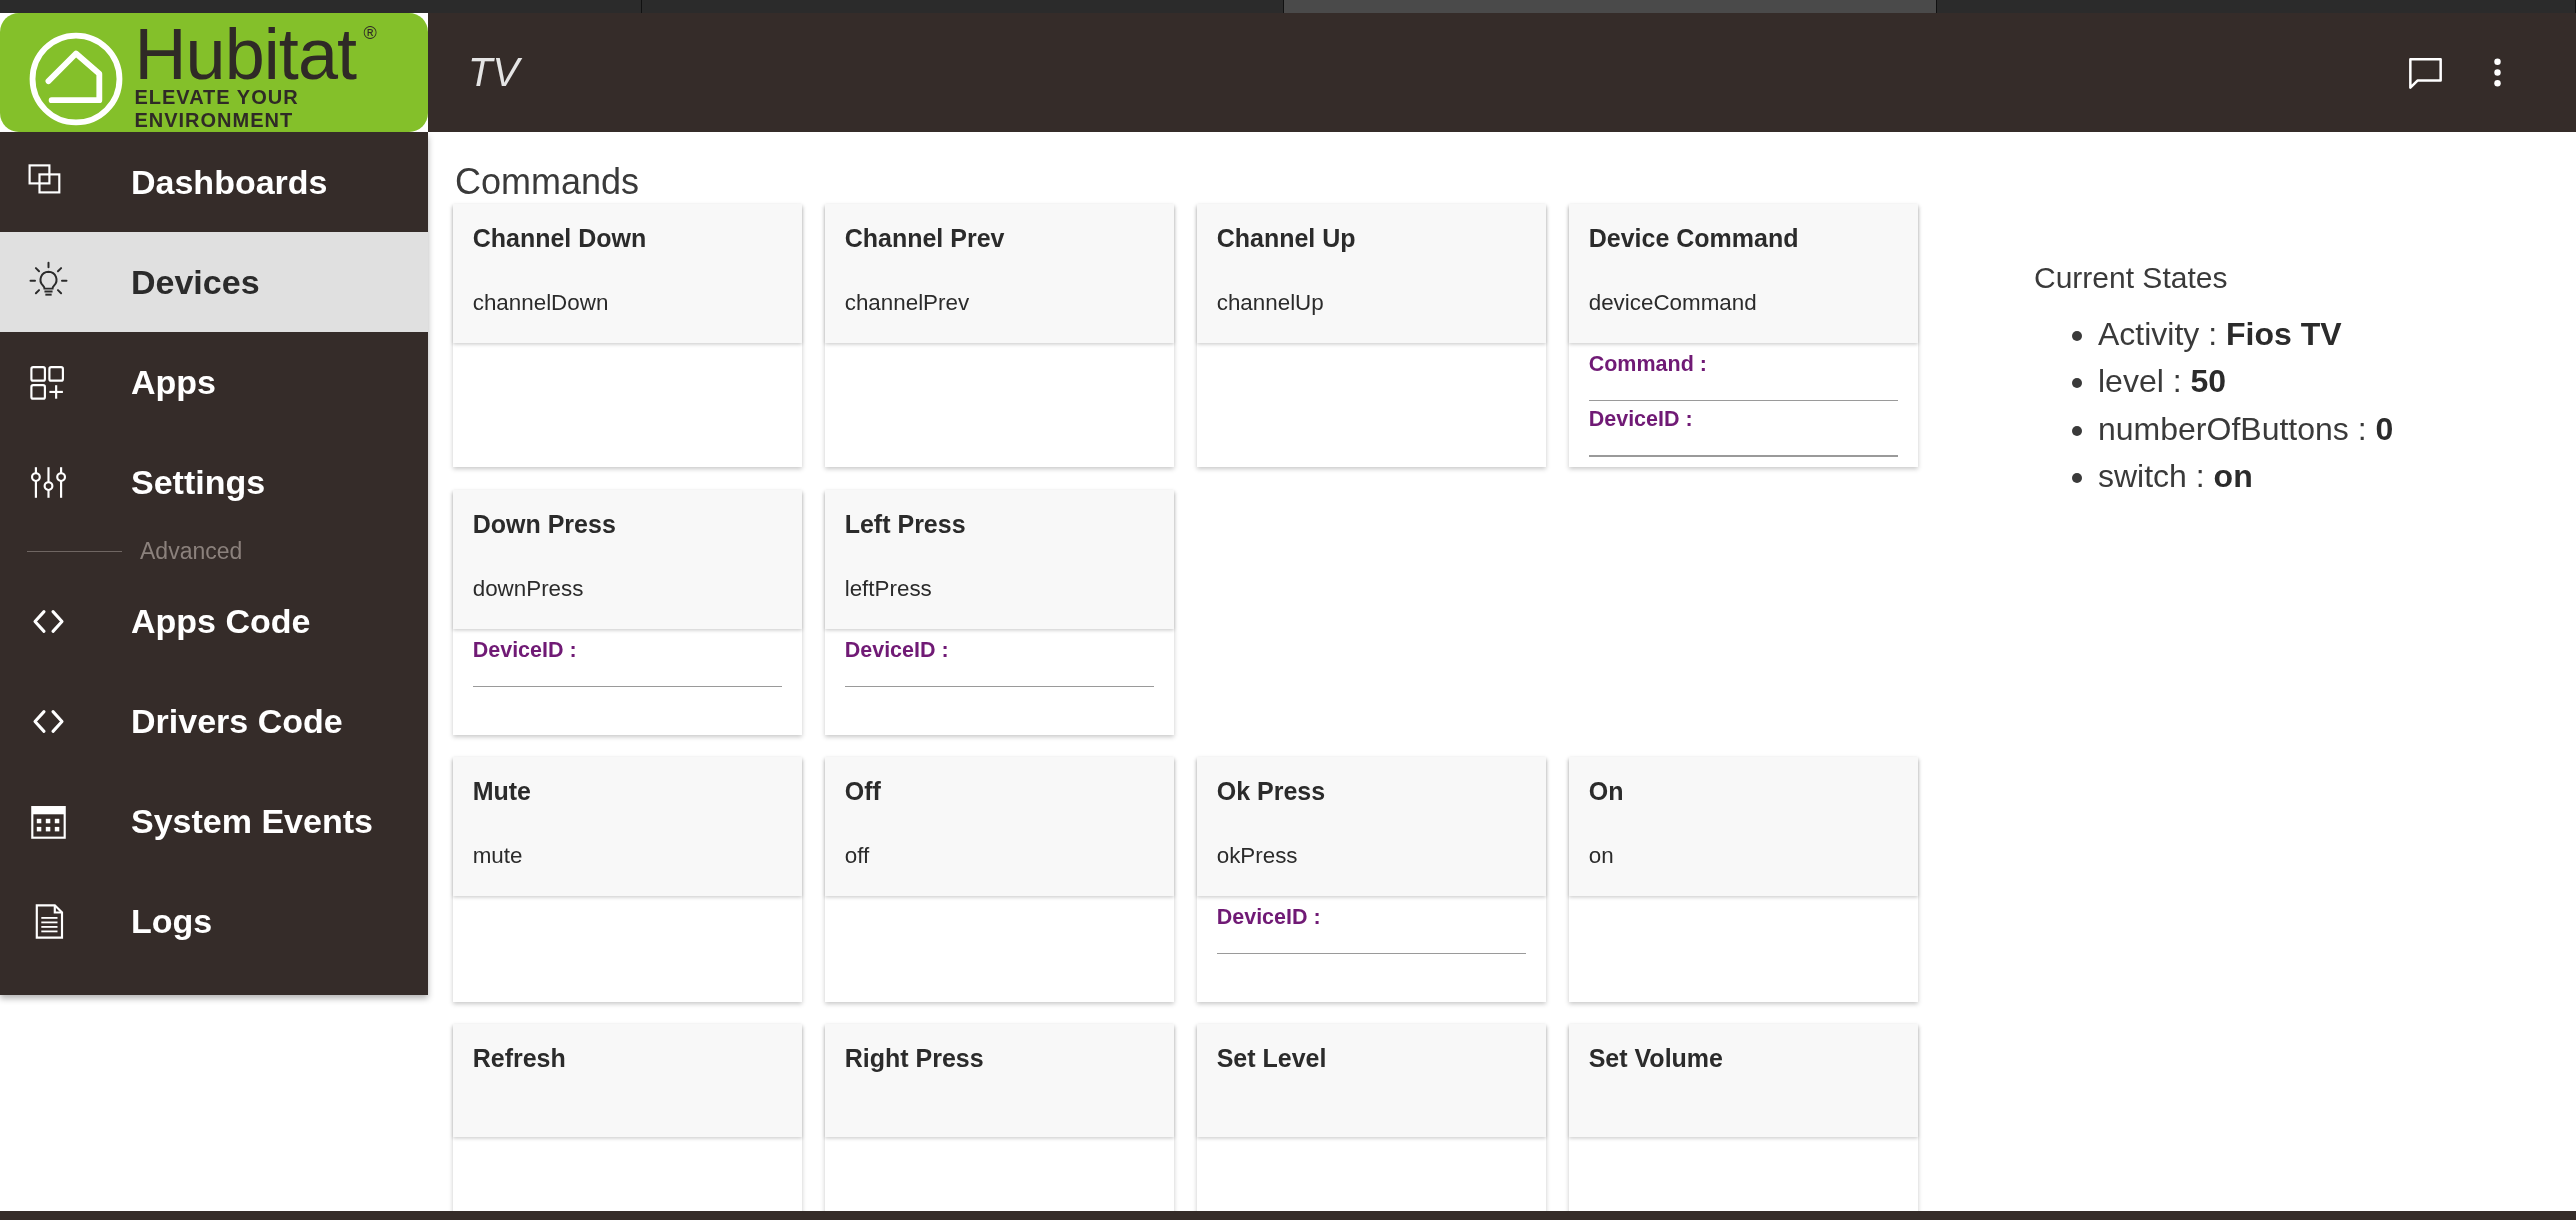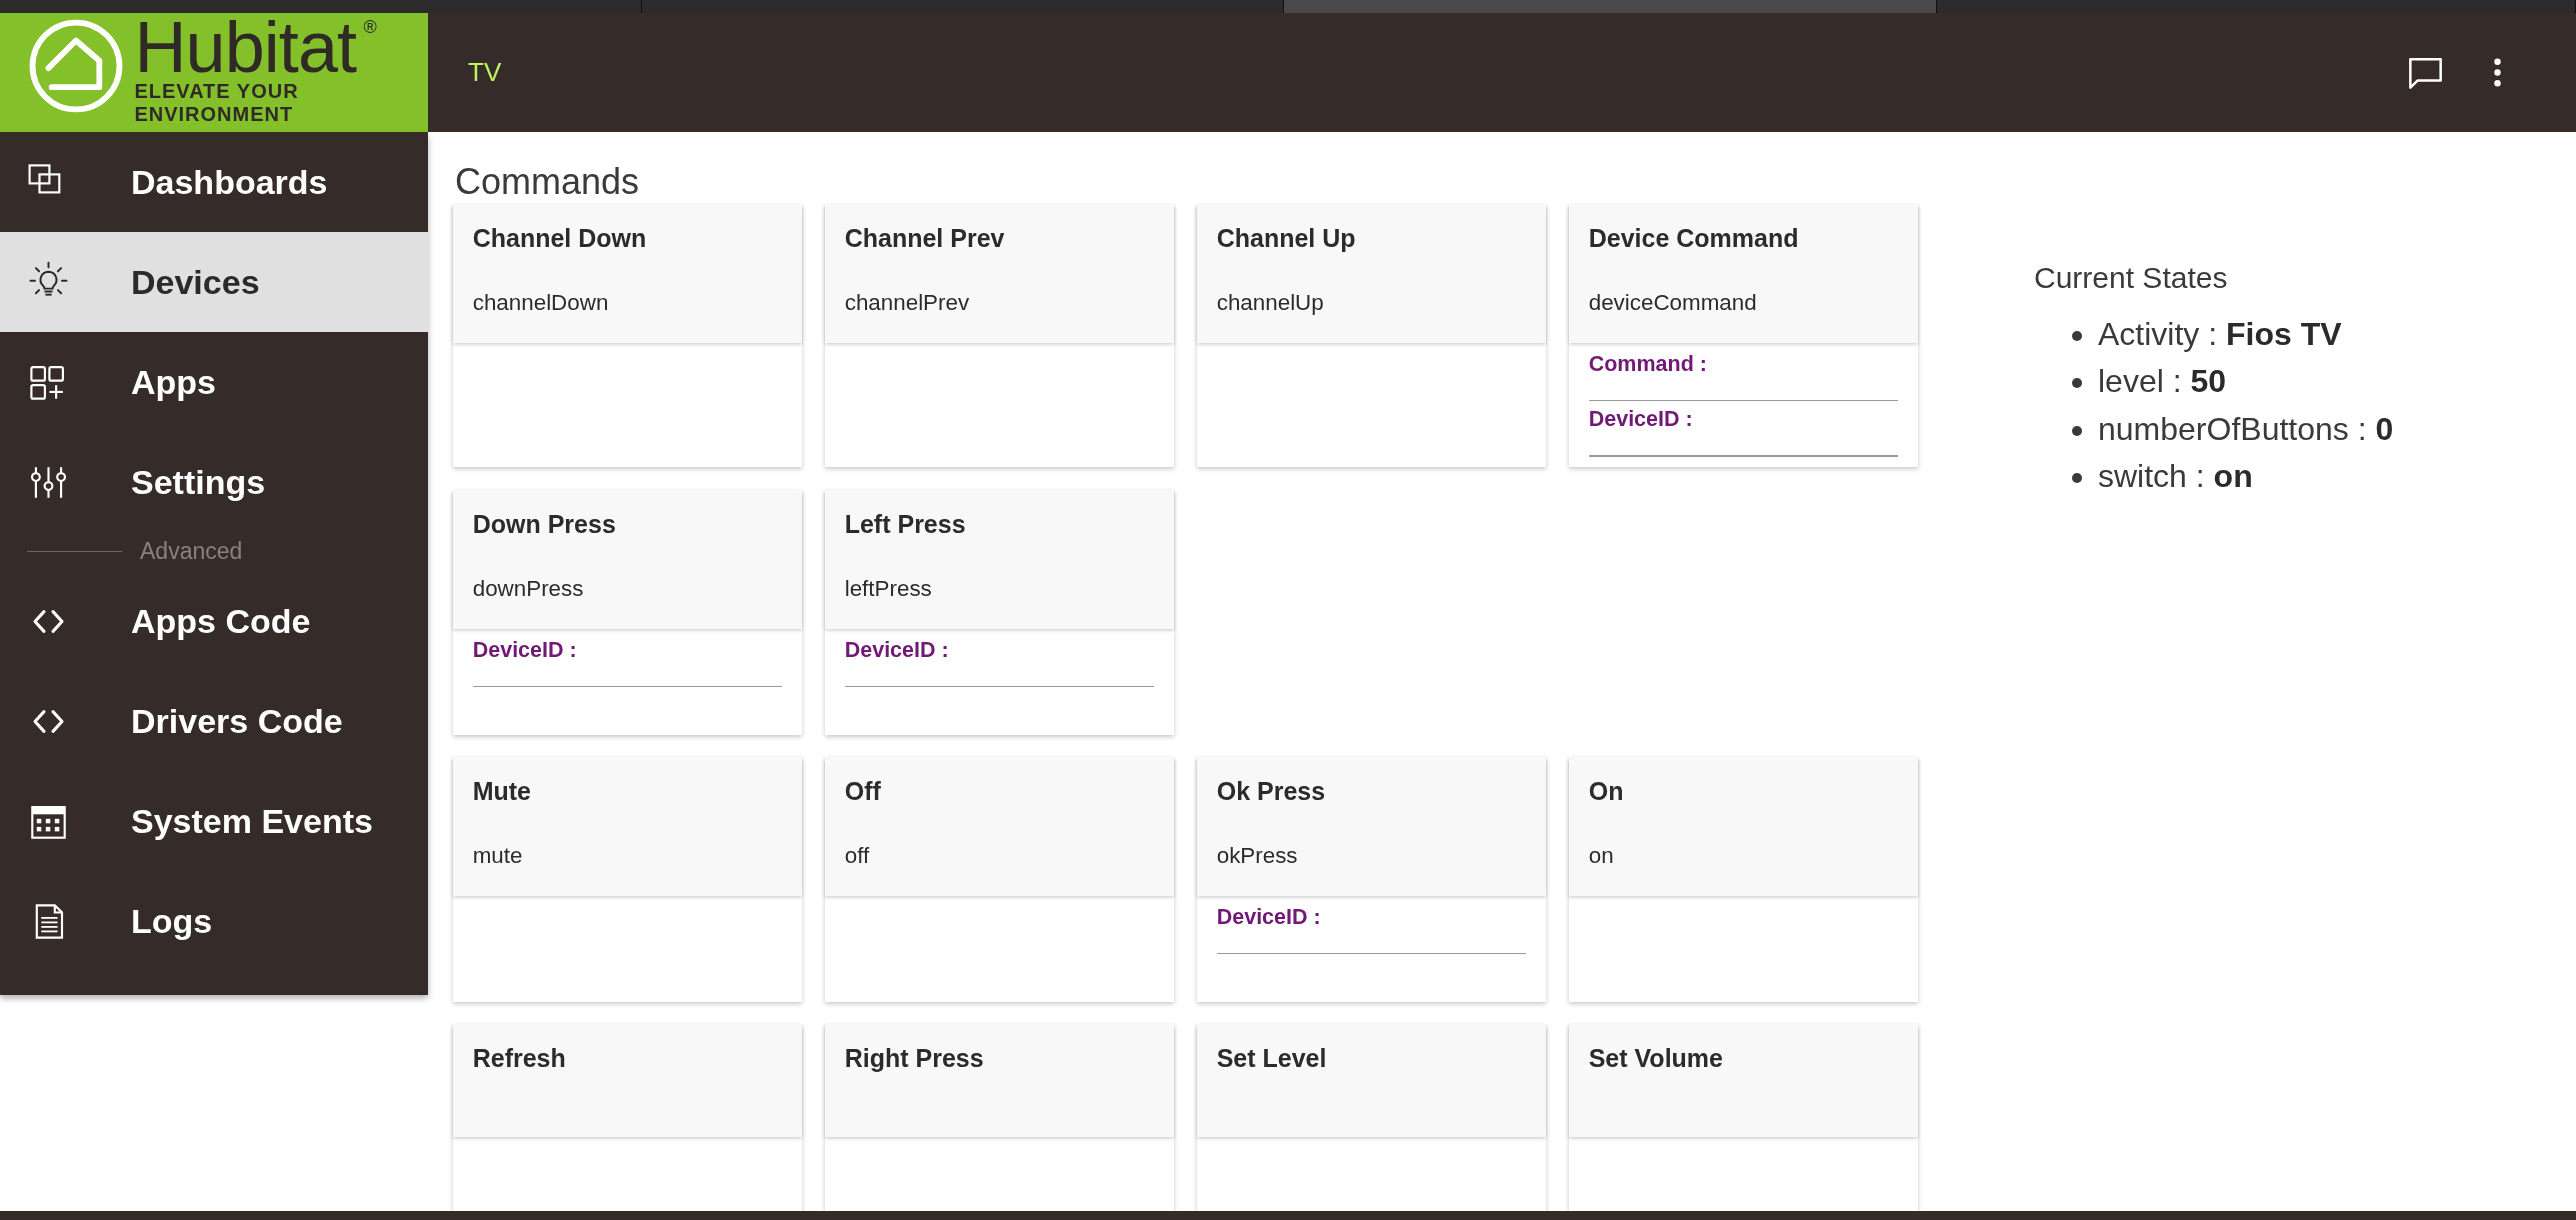--- a/index.html
+++ b/index.html
@@ -21,23 +21,24 @@
     background: #2b2b2b;
     border-right: 0.9px solid #111;
   }
   #browser-strip .tab.active { background: #4a4a4a; }
 
   
   #logo {
     position: absolute; top: 13.4px; left: 0;
     width: 428px; height: 119px;
     background: #84c02a;
-    display: flex; align-items: flex-start;
+    display: flex; align-items: flex-end;
     padding-left: 23px;
     overflow: hidden;
+    border-radius: 19px;
   }
   #logo-mark { width: 106px; height: 106px; flex: none; }
   #logo-text { margin-left: 5.4px; }
   #logo-word {
     font-size: 72px; font-weight: 400; color: #2f2a26;
     line-height: 0.95; letter-spacing: -0.9px;
     position: relative; display: inline-block;
   }
   #logo-reg {
     position: absolute; top: 5.4px; right: -19.7px;
@@ -91,21 +92,21 @@
   
   #topbar {
     position: absolute; top: 13.4px; left: 428px;
     width: 2148px; height: 119px;
     background: #352c29;
     display: flex; align-items: center;
     z-index: 4;
   }
   #topbar-title {
     margin-left: 40px;
-    color: #bef264; font-size: 26px; font-weight: 400;
+    color: #e5e5e5; font-size: 40px; font-weight: 400; font-style: italic;
   }
   #topbar-actions {
     margin-left: auto; display: flex; align-items: center;
     padding-right: 43px;
   }
   .topbar-btn {
     width: 72px; height: 72px;
     display: flex; align-items: center; justify-content: center;
     cursor: pointer;
   }

